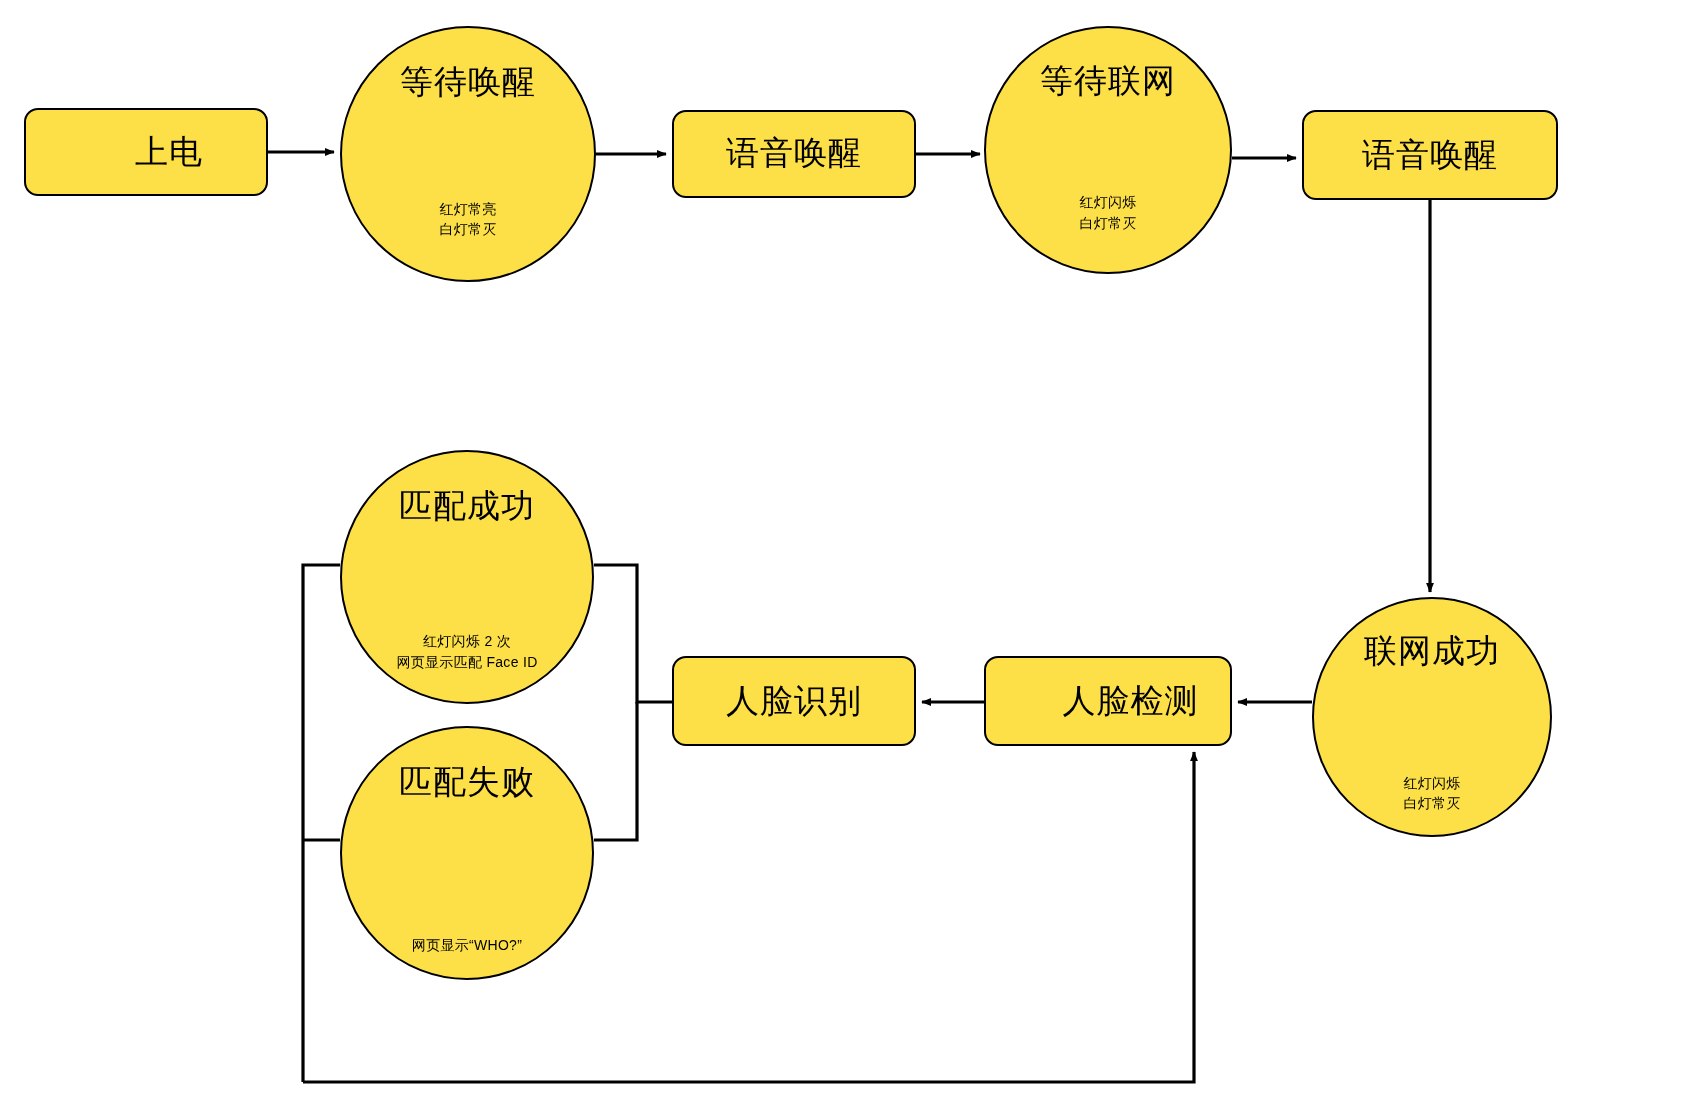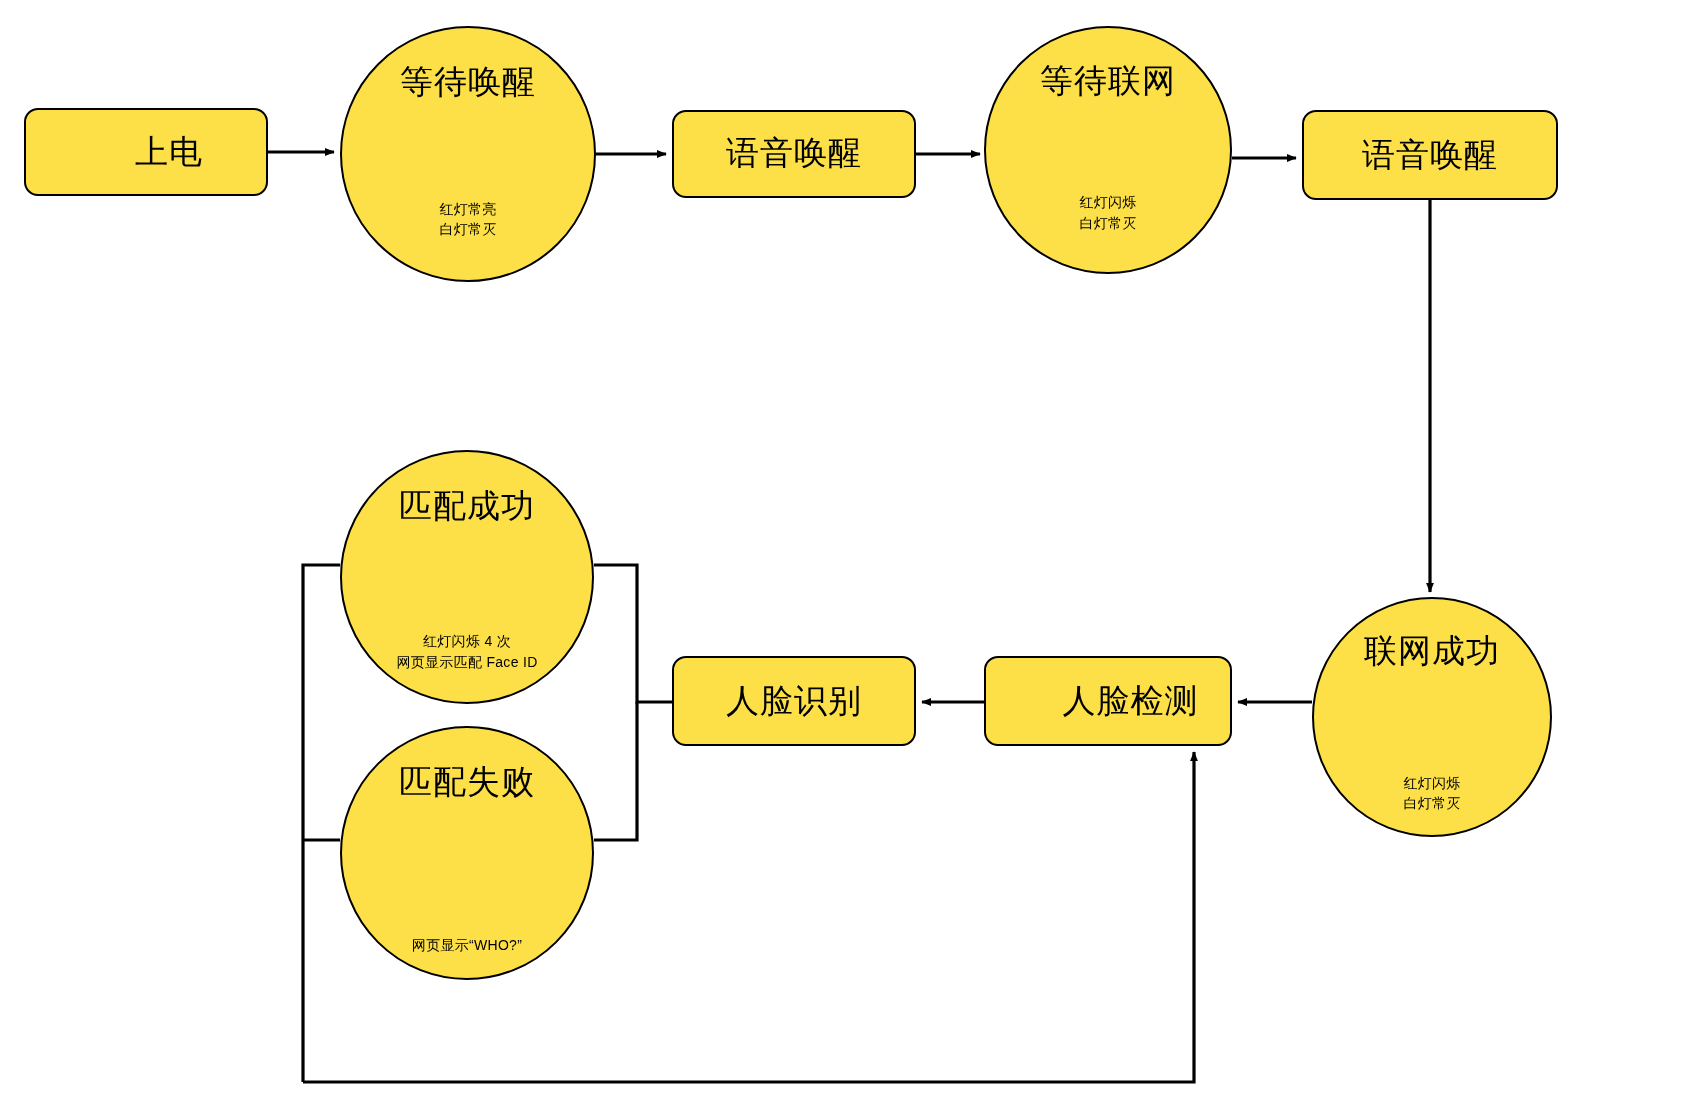--- a/index.html
+++ b/index.html
@@ -141,21 +141,21 @@
   <div class="node box" style="left:984px; top:656px; width:248px; height:90px;padding-left:45px;">
     <div class="node-title">人脸检测</div>
   </div>
 
   <div class="node box" style="left:672px; top:656px; width:244px; height:90px;">
     <div class="node-title">人脸识别</div>
   </div>
 
   <div class="node circle sub-tight" style="left:340px; top:450px; width:254px; height:254px;">
     <div class="node-title">匹配成功</div>
-    <div class="node-sub">红灯闪烁 4 次
+    <div class="node-sub">红灯闪烁 2 次
 网页显示匹配 Face ID</div>
   </div>
 
   <div class="node circle sub-low" style="left:340px; top:726px; width:254px; height:254px;gap:36px;">
     <div class="node-title">匹配失败</div>
     <div class="node-sub">网页显示“WHO?”</div>
   </div>
 
 </div>
 

